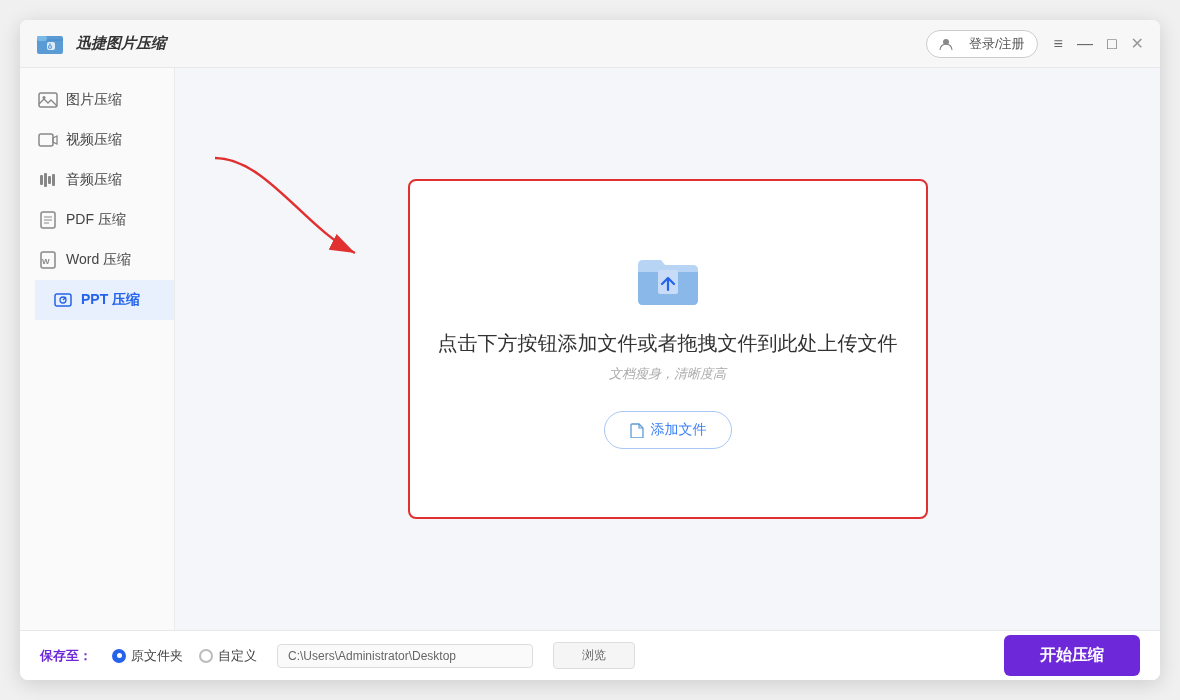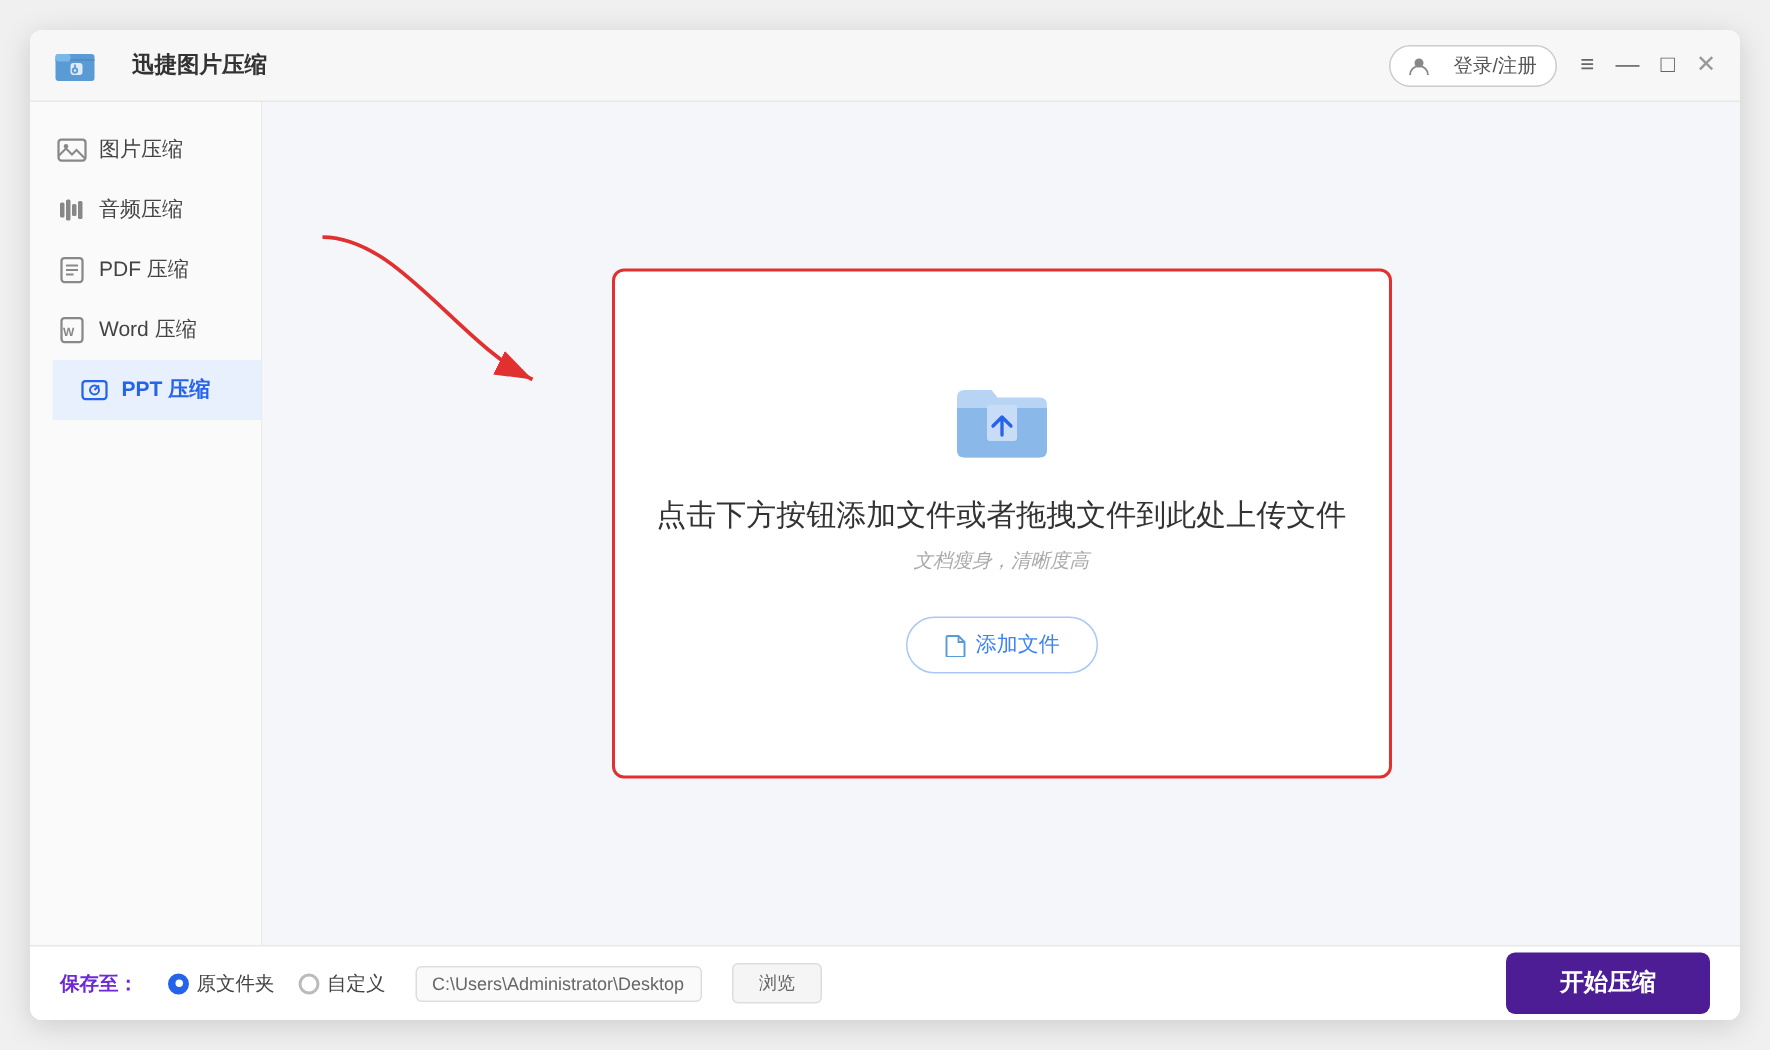--- a/index.html
+++ b/index.html
@@ -30,21 +30,22 @@
       border-bottom: 1px solid #e8e8e8;
       display: flex;
       align-items: center;
       justify-content: space-between;
       padding: 0 16px;
       flex-shrink: 0;
     }
     .titlebar-left {
       display: flex;
       align-items: center;
-      gap: 24px;
+      gap: 12px;
+      font-style: italic;
     }
     .app-icon {
       width: 28px;
       height: 28px;
     }
     .app-title {
       font-size: 15px;
       font-weight: 600;
       color: #333;
     }
@@ -231,35 +232,35 @@
       border-radius: 50%;
       border: 2px solid #bbb;
       background: #fff;
     }
     .path-input {
       border: 1px solid #ddd;
       border-radius: 4px;
       padding: 4px 10px;
       font-size: 12px;
       color: #666;
-      width: 191px;
+      width: 256px;
       background: #fafafa;
     }
     .browse-btn {
       border: 1px solid #ddd;
       border-radius: 4px;
-      padding: 4px 17px;
+      padding: 4px 28px;
       font-size: 12px;
       color: #666;
       background: #f5f5f5;
       cursor: pointer;
     }
     .spacer { flex: 1; }
     .start-btn {
-      background: #4c1d95;
+      background: #6d28d9;
       color: #fff;
       border: none;
       border-radius: 6px;
       padding: 10px 36px;
       font-size: 16px;
       font-weight: 600;
       cursor: pointer;
       font-family: "Microsoft YaHei", sans-serif;
     }
   </style>
@@ -304,20 +305,27 @@
 
       <div class="nav-item">
         <svg class="nav-icon" viewBox="0 0 20 20" fill="none">
           <rect x="1" y="3" width="18" height="14" rx="2" stroke="#888" stroke-width="1.5"></rect>
           <circle cx="6" cy="7.5" r="1.5" fill="#888"></circle>
           <path d="M1 14l5-5 4 4 3-3 6 6" stroke="#888" stroke-width="1.3" fill="none"></path>
         </svg>
         <span>图片压缩</span>
       </div>
 
+      <div class="nav-item">
+        <svg class="nav-icon" viewBox="0 0 20 20" fill="none">
+          <rect x="1" y="4" width="14" height="12" rx="2" stroke="#888" stroke-width="1.5"></rect>
+          <path d="M15 8l4-2v8l-4-2V8z" stroke="#888" stroke-width="1.3" fill="none"></path>
+        </svg>
+        <span>视频压缩</span>
+      </div>
 
       <div class="nav-item">
         <svg class="nav-icon" viewBox="0 0 20 20" fill="none">
           <rect x="2" y="5" width="3" height="10" rx="1" fill="#888"></rect>
           <rect x="6" y="3" width="3" height="14" rx="1" fill="#888"></rect>
           <rect x="10" y="6" width="3" height="8" rx="1" fill="#888"></rect>
           <rect x="14" y="4" width="3" height="12" rx="1" fill="#888"></rect>
         </svg>
         <span>音频压缩</span>
       </div>

